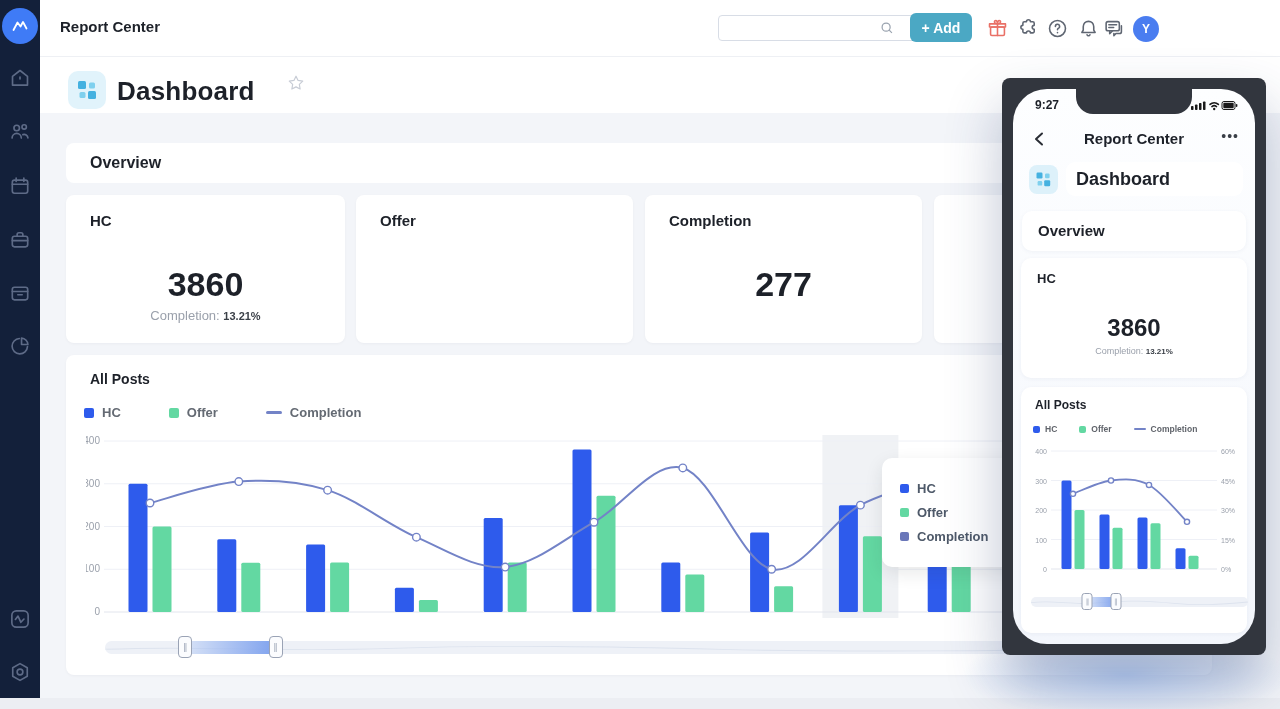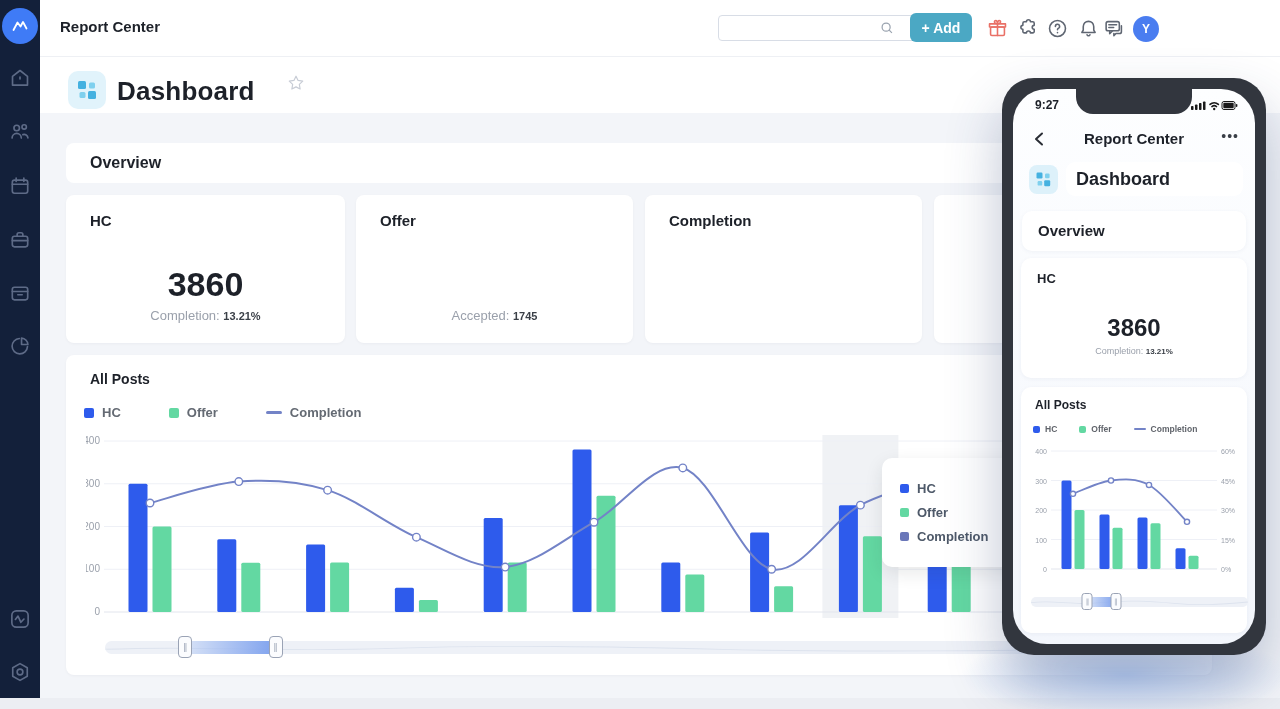--- a/index.html
+++ b/index.html
@@ -67,21 +67,21 @@
   .dz-handle{position:absolute;background:#fbfcfe;border:1.5px solid #9aa3b5;border-radius:4px;color:#9aa3b5;
     display:flex;align-items:center;justify-content:center;box-sizing:border-box;transform:translateX(-50%);}
   .dz-lg{left:39px;top:286px;width:1100px;height:13px;}
   .dz-lg .dz-handle{width:14px;height:22px;top:-5px;font-size:9px;}
 
   .bottom-strip{position:absolute;left:0;top:698px;width:1280px;height:11px;background:#ecEEf3;z-index:0;}
   .glow{position:absolute;left:960px;top:630px;width:330px;height:90px;z-index:8;
     background:radial-gradient(ellipse at 50% 50%,rgba(186,208,244,.95),rgba(186,208,244,0) 70%);}
 
   
-  .phone{position:absolute;left:1002px;top:78px;width:264px;height:577px;background:#32363e;border-radius:32px;
+  .phone{position:absolute;left:1002px;top:78px;width:264px;height:577px;background:#32363e;border-radius:8px;
     z-index:10;box-shadow:0 28px 55px rgba(40,60,110,.30);}
   .phone-screen{position:absolute;left:11px;top:11px;right:11px;bottom:11px;border-radius:34px;overflow:hidden;
     background:linear-gradient(#fdfeff,#f3f6fc);}
   .notch{position:absolute;left:50%;top:0;transform:translateX(-50%);width:116px;height:25px;background:#32363e;
     border-radius:0 0 17px 17px;}
   .p-status{position:absolute;left:0;top:7px;width:100%;}
   .p-time{position:absolute;left:22px;top:2px;font-size:12px;font-weight:bold;}
   .p-sticons{position:absolute;right:16px;top:3px;}
   .p-nav{position:absolute;left:0;top:38px;width:100%;height:24px;}
   .p-back{position:absolute;left:20px;top:4px;}
@@ -242,25 +242,24 @@
     <div class="ov-bar">Overview</div>
 
     <div class="card" style="left:26px;width:279px">
       <span class="card-title">HC</span>
       <div class="card-val">3860</div>
       <div class="card-sub">
         <span>Completion:</span> <b>13.21%</b></div>
     </div>
     <div class="card" style="left:316px;width:277px">
       <span class="card-title">Offer</span>
-      <div class="card-sub">
-        <span>Accepted:</span> <b>1745</b></div>
     </div>
     <div class="card" style="left:605px;width:277px">
       <span class="card-title">Completion</span>
+      <div class="card-val">277</div>
       <div class="card-sub">
         <span></span> <b></b></div>
     </div>
     <div class="card" style="left:894px;width:278px"></div>
 
     <div class="allposts">
       <span class="ap-title">All Posts</span>
       <div class="ap-legend">
         <span class="lg-item">
           <span class="sw" style="background: rgb(46, 91, 236);"></span>

